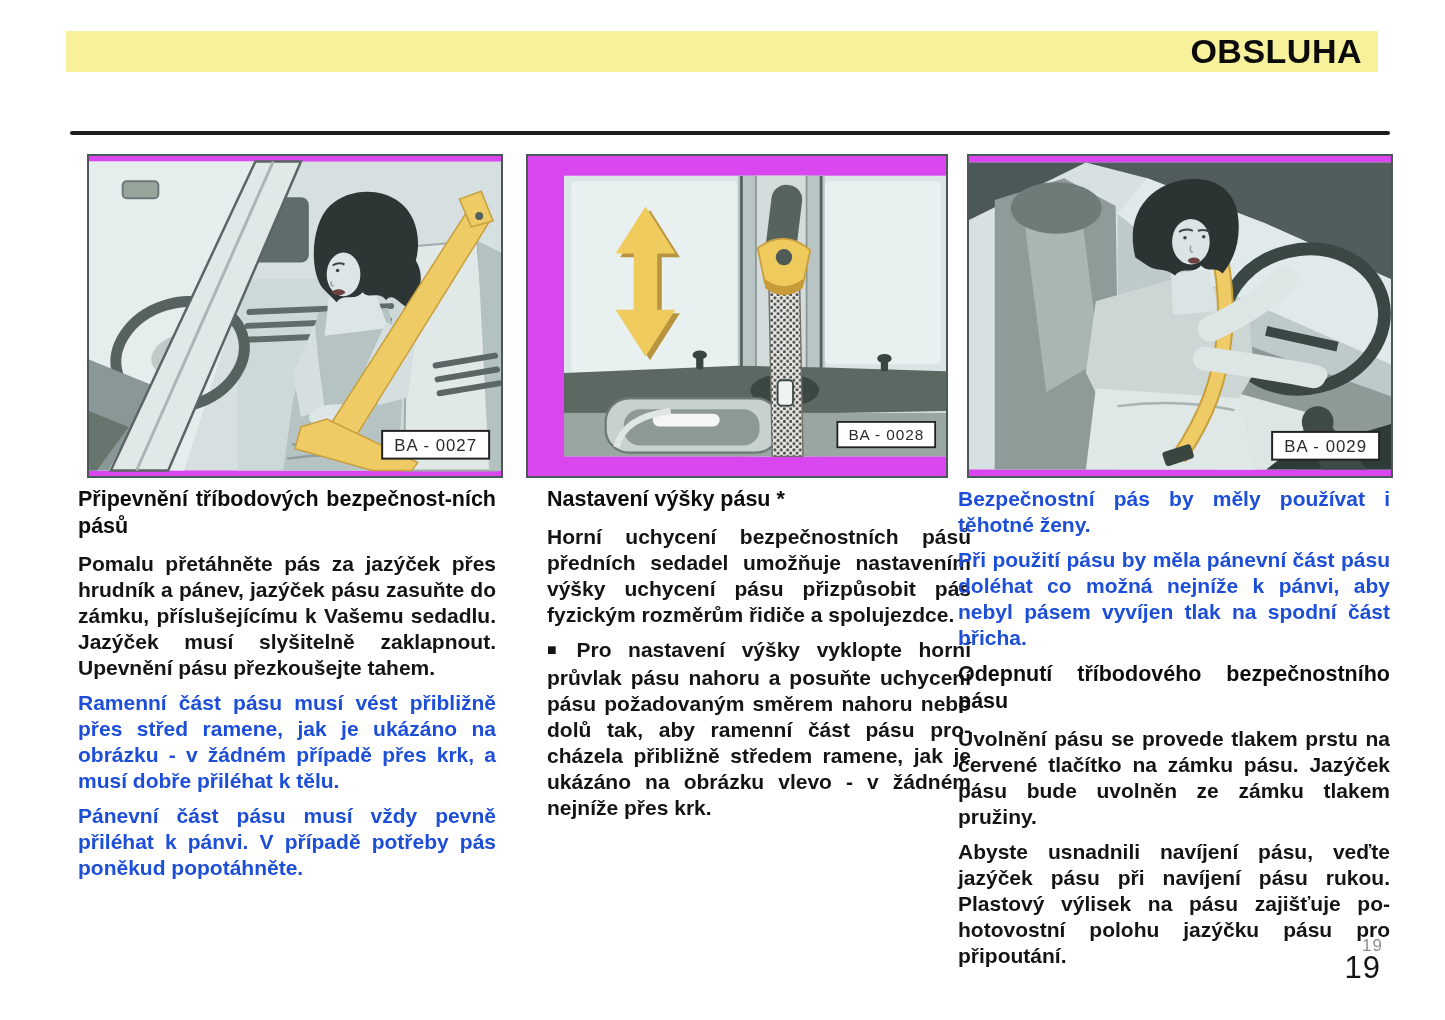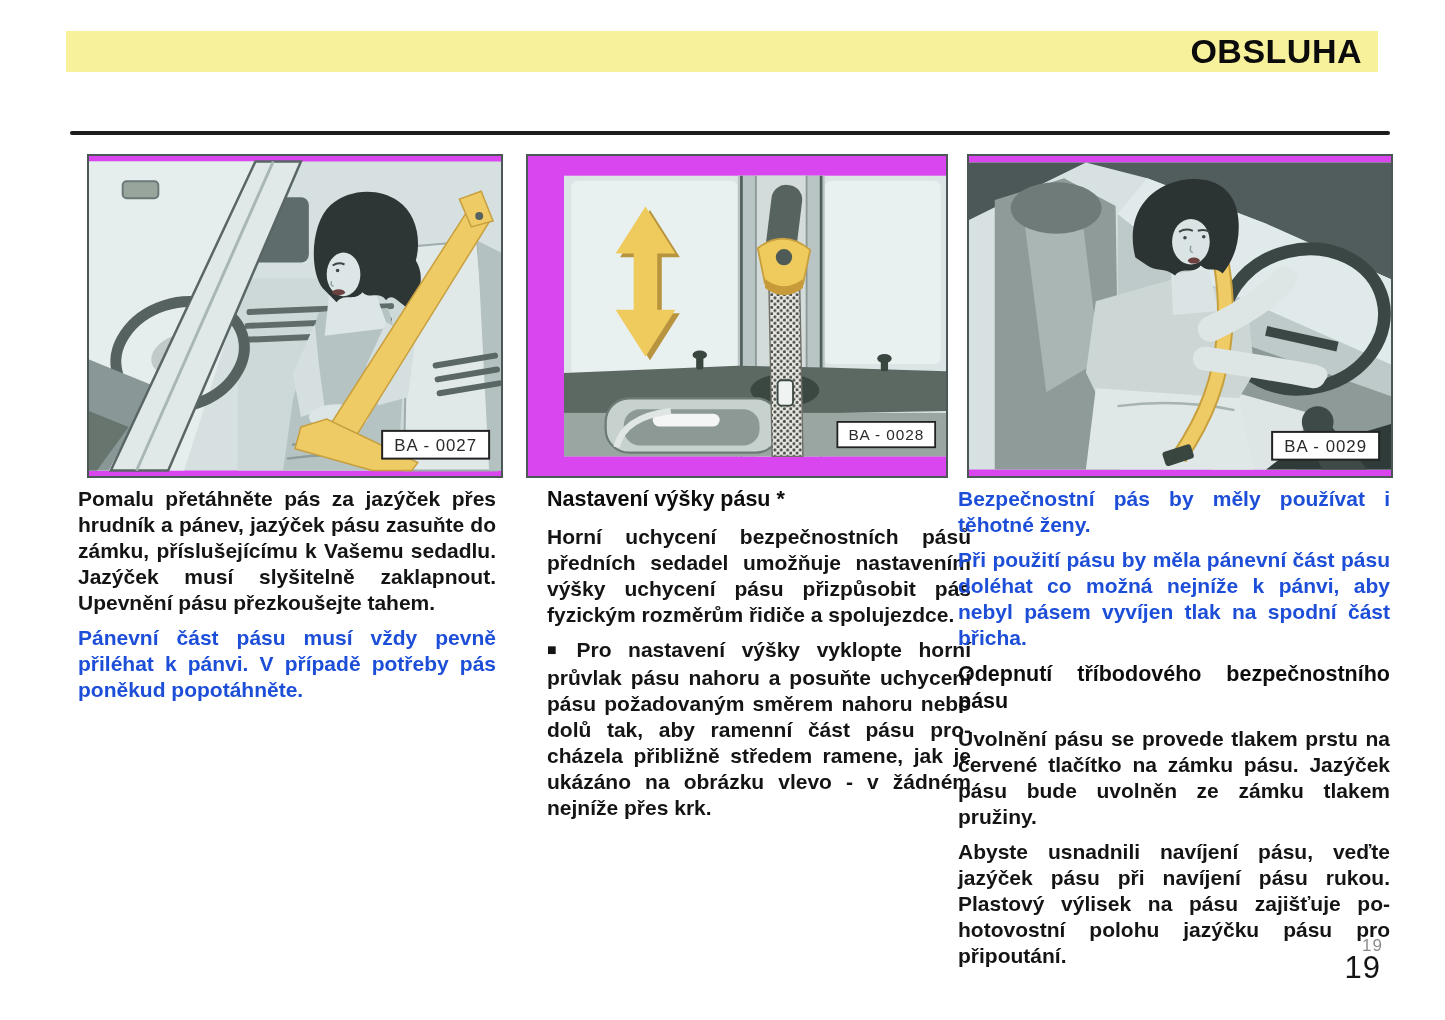--- a/index.html
+++ b/index.html
@@ -189,21 +189,23 @@
       <path d="M224,84 Q222,90 226,91" stroke="#8f9c9c" stroke-width="1.5" fill="none"></path>
       <ellipse cx="227" cy="99" rx="6" ry="3" fill="#6d4140"></ellipse>
       <g>
         <rect x="306" y="272" width="108" height="28" fill="#ffffff" stroke="#222222" stroke-width="2"></rect>
         <text class="fig-label-text" x="360" y="292" text-anchor="middle">BA - 0029</text>
       </g>
     </svg>
   </div>
 
   <div class="col col1">
+    <h3>Připevnění tříbodových bezpečnost-ních pásů</h3>
     <p>Pomalu přetáhněte pás za jazýček přes hrudník a pánev, jazýček pásu zasuňte do zámku, příslušejícímu k Vašemu sedadlu. Jazýček musí slyšitelně zaklapnout. Upevnění pásu přezkoušejte tahem.</p>
+    <p class="bold">Ramenní část pásu musí vést přibližně přes střed ramene, jak je ukázáno na obrázku - v žádném případě přes krk, a musí dobře přiléhat k tělu.</p>
     <p class="bold">Pánevní část pásu musí vždy pevně přiléhat k pánvi. V případě potřeby pás poněkud popotáhněte.</p>
   </div>
 
   <div class="col col2">
     <h3>Nastavení výšky pásu *</h3>
     <p>Horní uchycení bezpečnostních pásů předních sedadel umožňuje nastavením výšky uchycení pásu přizpůsobit pás fyzickým rozměrům řidiče a spolujezdce.</p>
     <p><span class="sq">■</span><span>Pro nastavení výšky vyklopte horní průvlak pásu nahoru a posuňte uchycení pásu požadovaným směrem nahoru nebo dolů tak, aby ramenní část pásu pro-cházela přibližně středem ramene, jak je ukázáno na obrázku vlevo - </span><b>v žádném nejníže přes krk.</b></p>
   </div>
 
   <div class="col col3">

